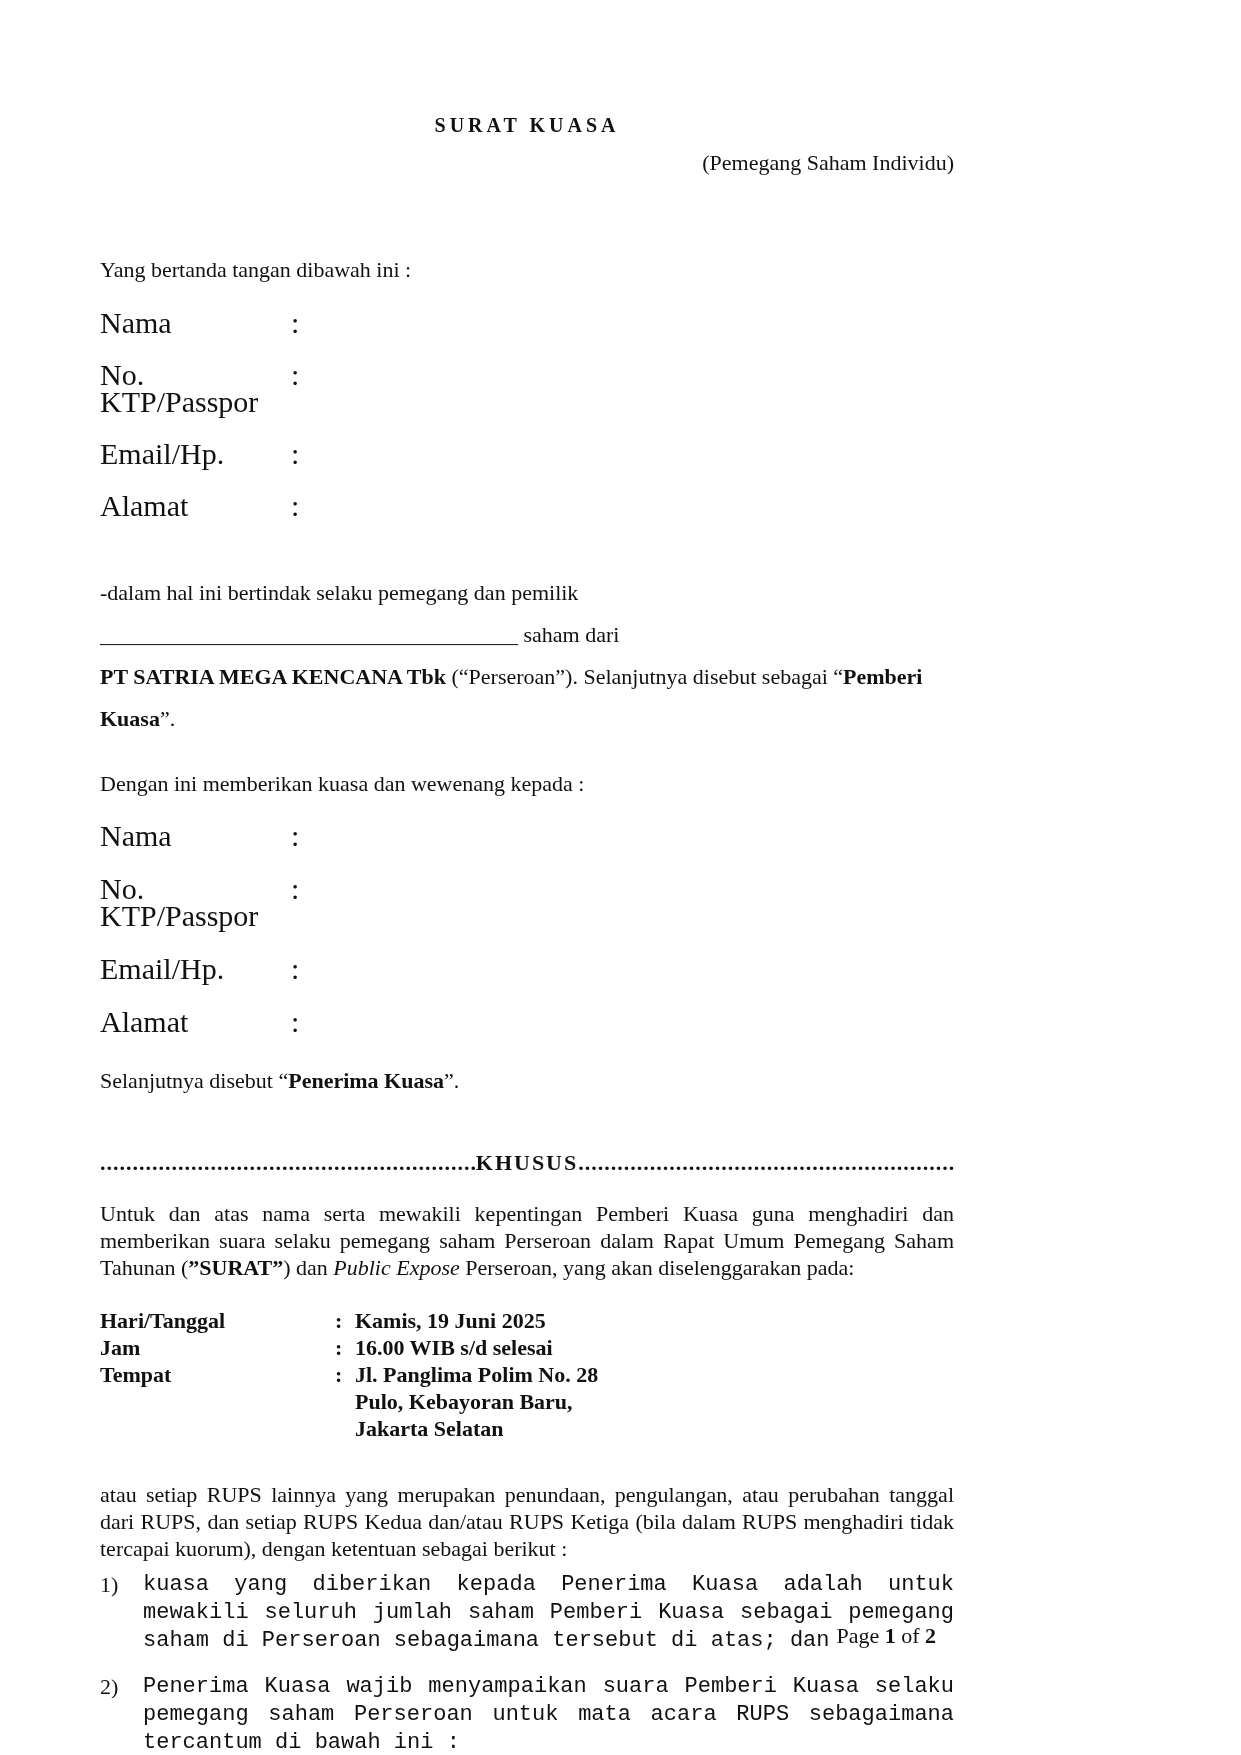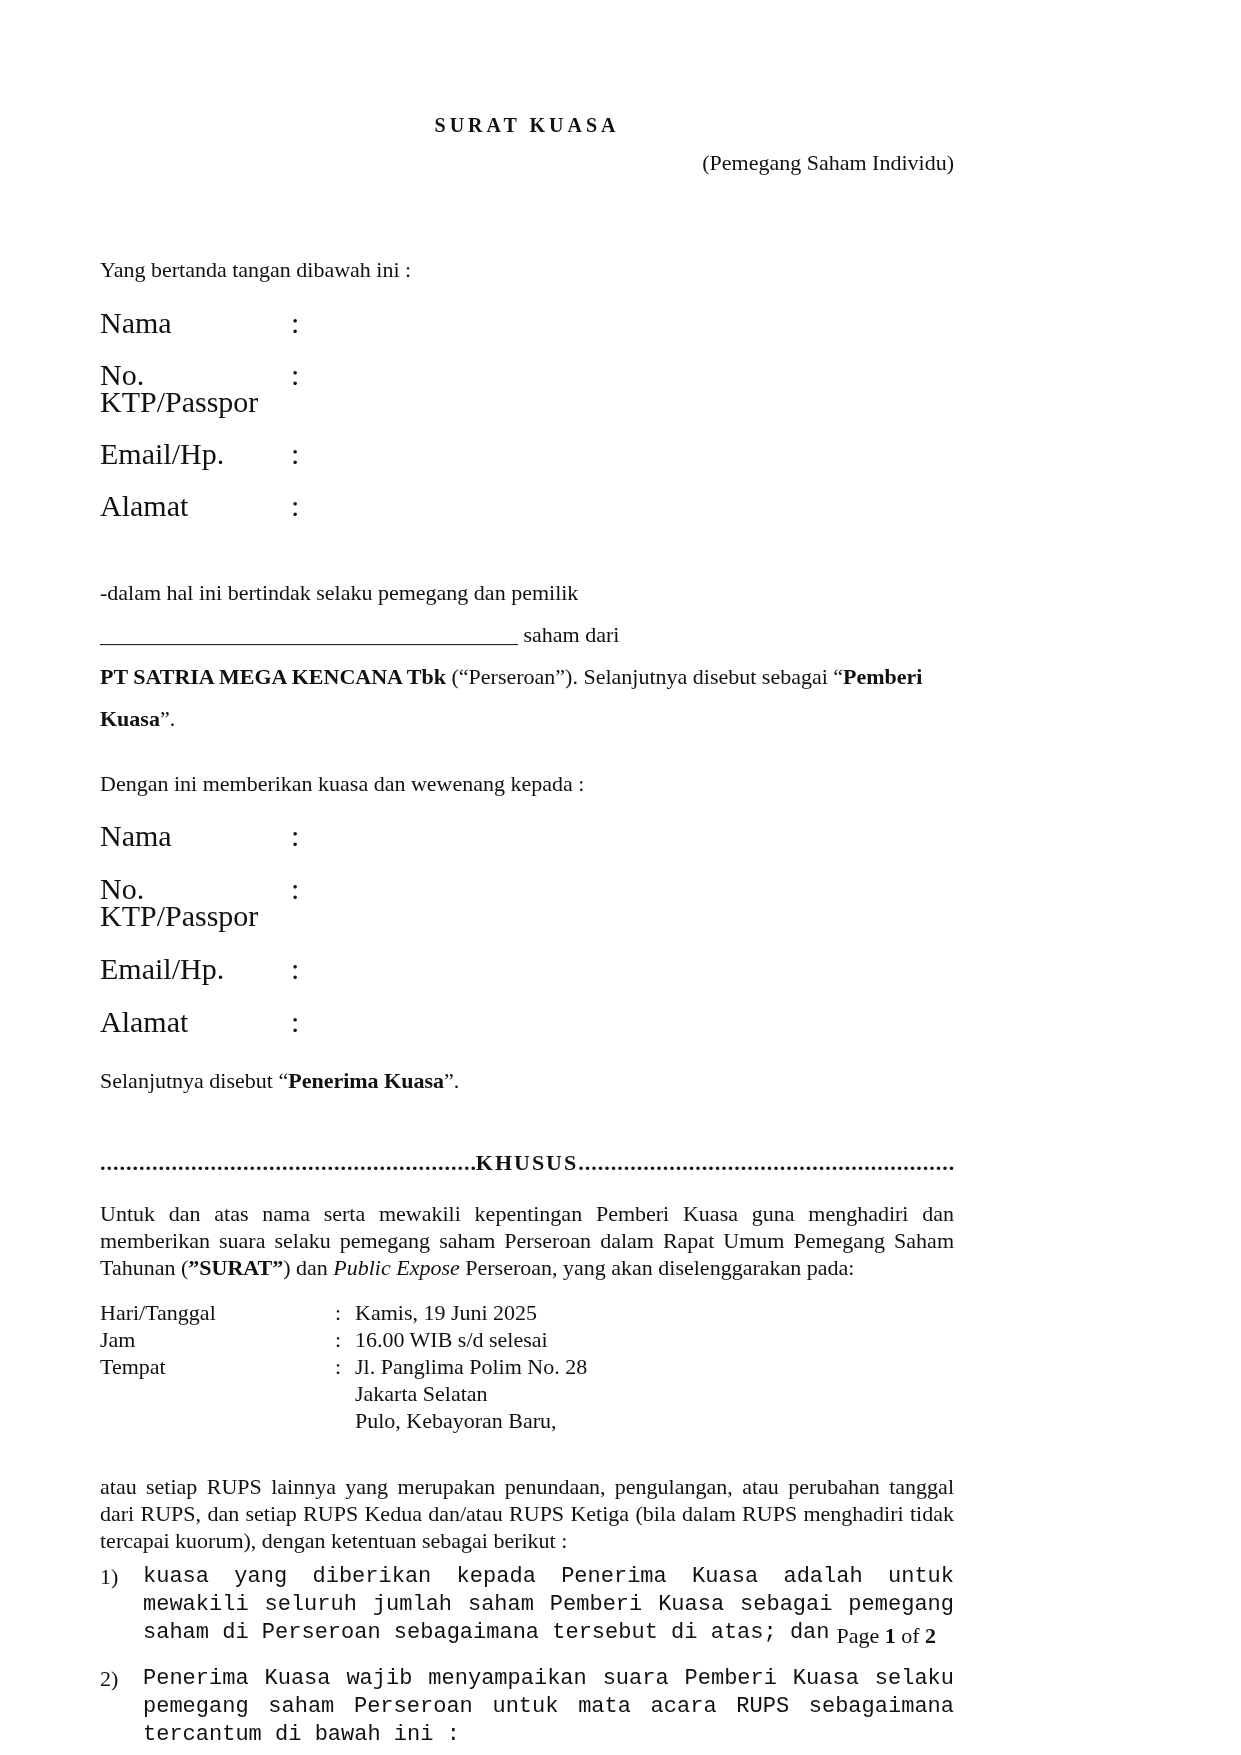--- a/index.html
+++ b/index.html
@@ -49,21 +49,21 @@
     font-size: 22px; line-height: 27px; font-weight: bold;
   }
   .khusus .dots {
     flex: 1 1 0; overflow: hidden; white-space: nowrap; letter-spacing: 1px;
   }
   .khusus .k-label { flex: 0 0 auto; letter-spacing: 2px; }
 
   .para-purpose { margin-top: 24px; font-size: 22px; line-height: 27px; text-align: justify; }
   .para-other   { margin-top: 39px; font-size: 22px; line-height: 27px; text-align: justify; }
 
-  .sched { margin-top: 18px; }
+  .sched { margin-top: 26px; font-weight: bold; }
   .sched-row { display: flex; font-size: 22px; line-height: 27px; }
   .s-label { flex: 0 0 235px; }
   .s-colon { flex: 0 0 20px; }
   .s-value { flex: 1 1 auto; }
 
   .term-item { display: flex; font-size: 22px; line-height: 28px; }
   .term-item.one { margin-top: 9px; }
   .term-item.two { margin-top: 18px; }
   .t-num { flex: 0 0 43px; }
   .t-text { flex: 1 1 auto; text-align: justify; font-family: Liberation Mono, monospace; }
@@ -162,22 +162,22 @@
     <div class="sched-row">
       <span class="s-label">Jam</span>
       <span class="s-colon">:</span>
       <span class="s-value">16.00 WIB s/d selesai</span>
     </div>
     <div class="sched-row">
       <span class="s-label">Tempat</span>
       <span class="s-colon">:</span>
       <span class="s-value">
         <div>Jl. Panglima Polim No. 28</div>
+        <div>Pulo, Kebayoran Baru,</div>
         <div>Jakarta Selatan</div>
-        <div>Pulo, Kebayoran Baru,</div>
       </span>
     </div>
   </div>
 
   <div class="para-other">atau setiap RUPS lainnya yang merupakan penundaan, pengulangan, atau perubahan tanggal dari RUPS, dan setiap RUPS Kedua dan/atau RUPS Ketiga (bila dalam RUPS menghadiri tidak tercapai kuorum), dengan ketentuan sebagai berikut :</div>
 
   <div>
     <div class="term-item one">
       <span class="t-num">1)</span>
       <div class="t-text">kuasa yang diberikan kepada Penerima Kuasa adalah untuk mewakili seluruh jumlah saham Pemberi Kuasa sebagai pemegang saham di Perseroan sebagaimana tersebut di atas; dan</div>

